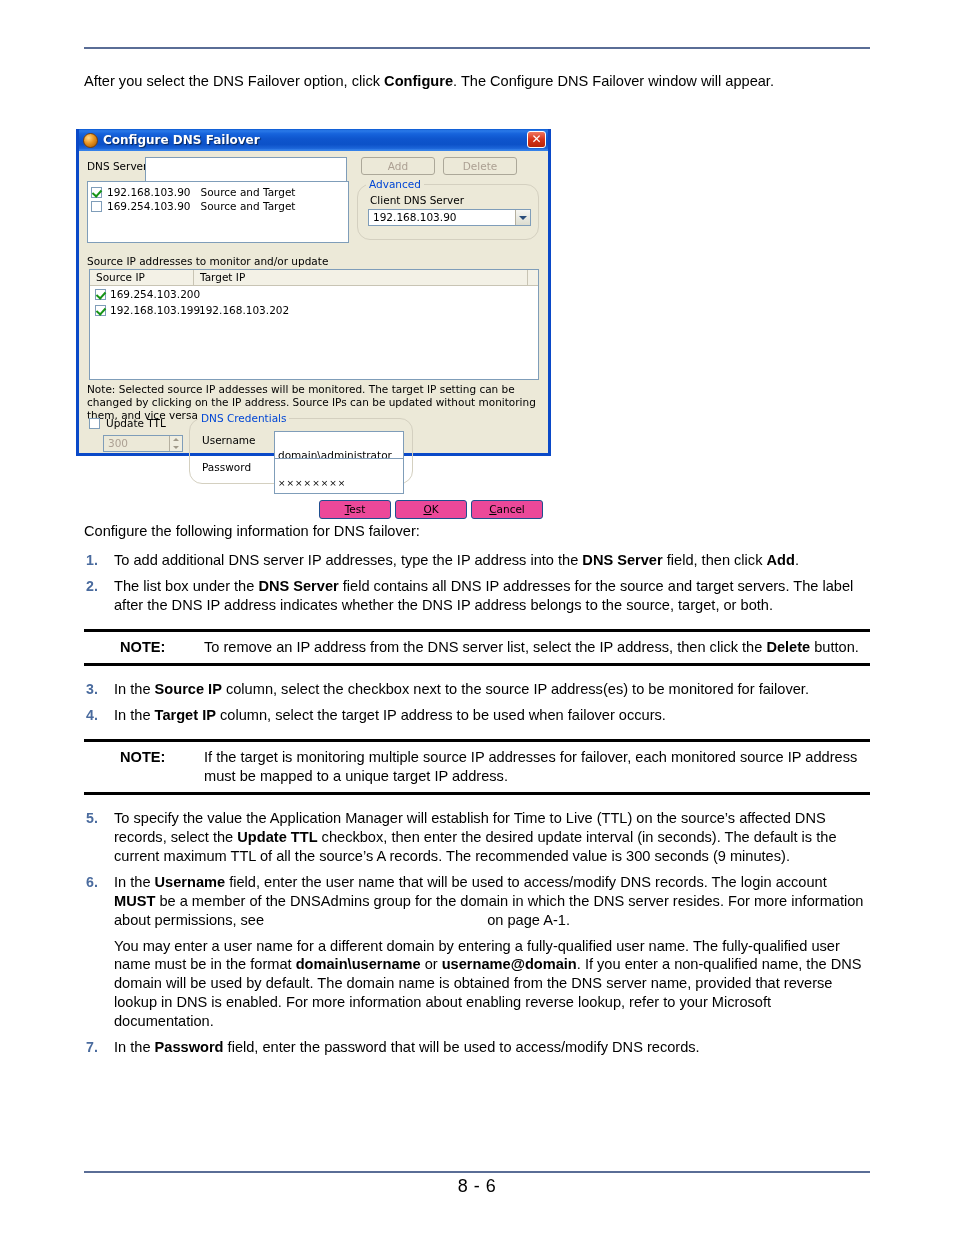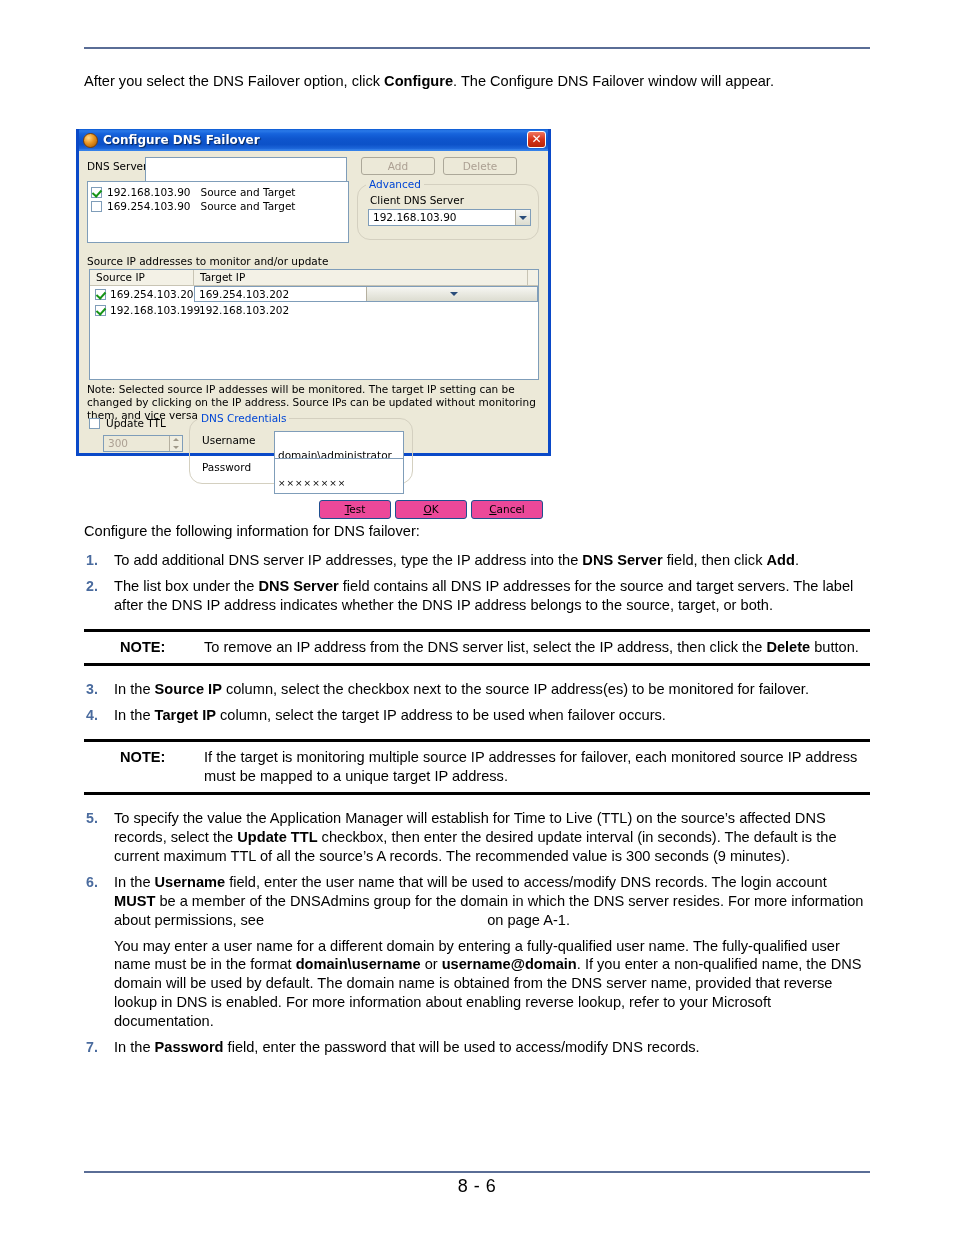--- a/index.html
+++ b/index.html
@@ -437,26 +437,20 @@
       <div class="xp-list" style="position:absolute;left:10px;top:118px;width:450px;height:111px;">
         <div class="grid-header">
           <div class="c1">Source IP</div>
           <div class="c2">Target IP</div>
           <div class="c3"></div>
         </div>
         <div class="grid-row editing">
           <div class="c1">
             <span class="cbx checked"></span>
             <span class="mono-ip">169.254.103.200</span>
-          </div>
-          <div class="c2">
-            <span class="mono-ip">169.254.103.202</span>
-            <span class="combo-arrow">
-                <i></i>
-              </span>
           </div>
         </div>
         <div class="grid-row">
           <div class="c1">
             <span class="cbx checked"></span>
             <span class="mono-ip">192.168.103.199</span>
           </div>
           <div class="c2">
             <span class="mono-ip">192.168.103.202</span>
           </div>

